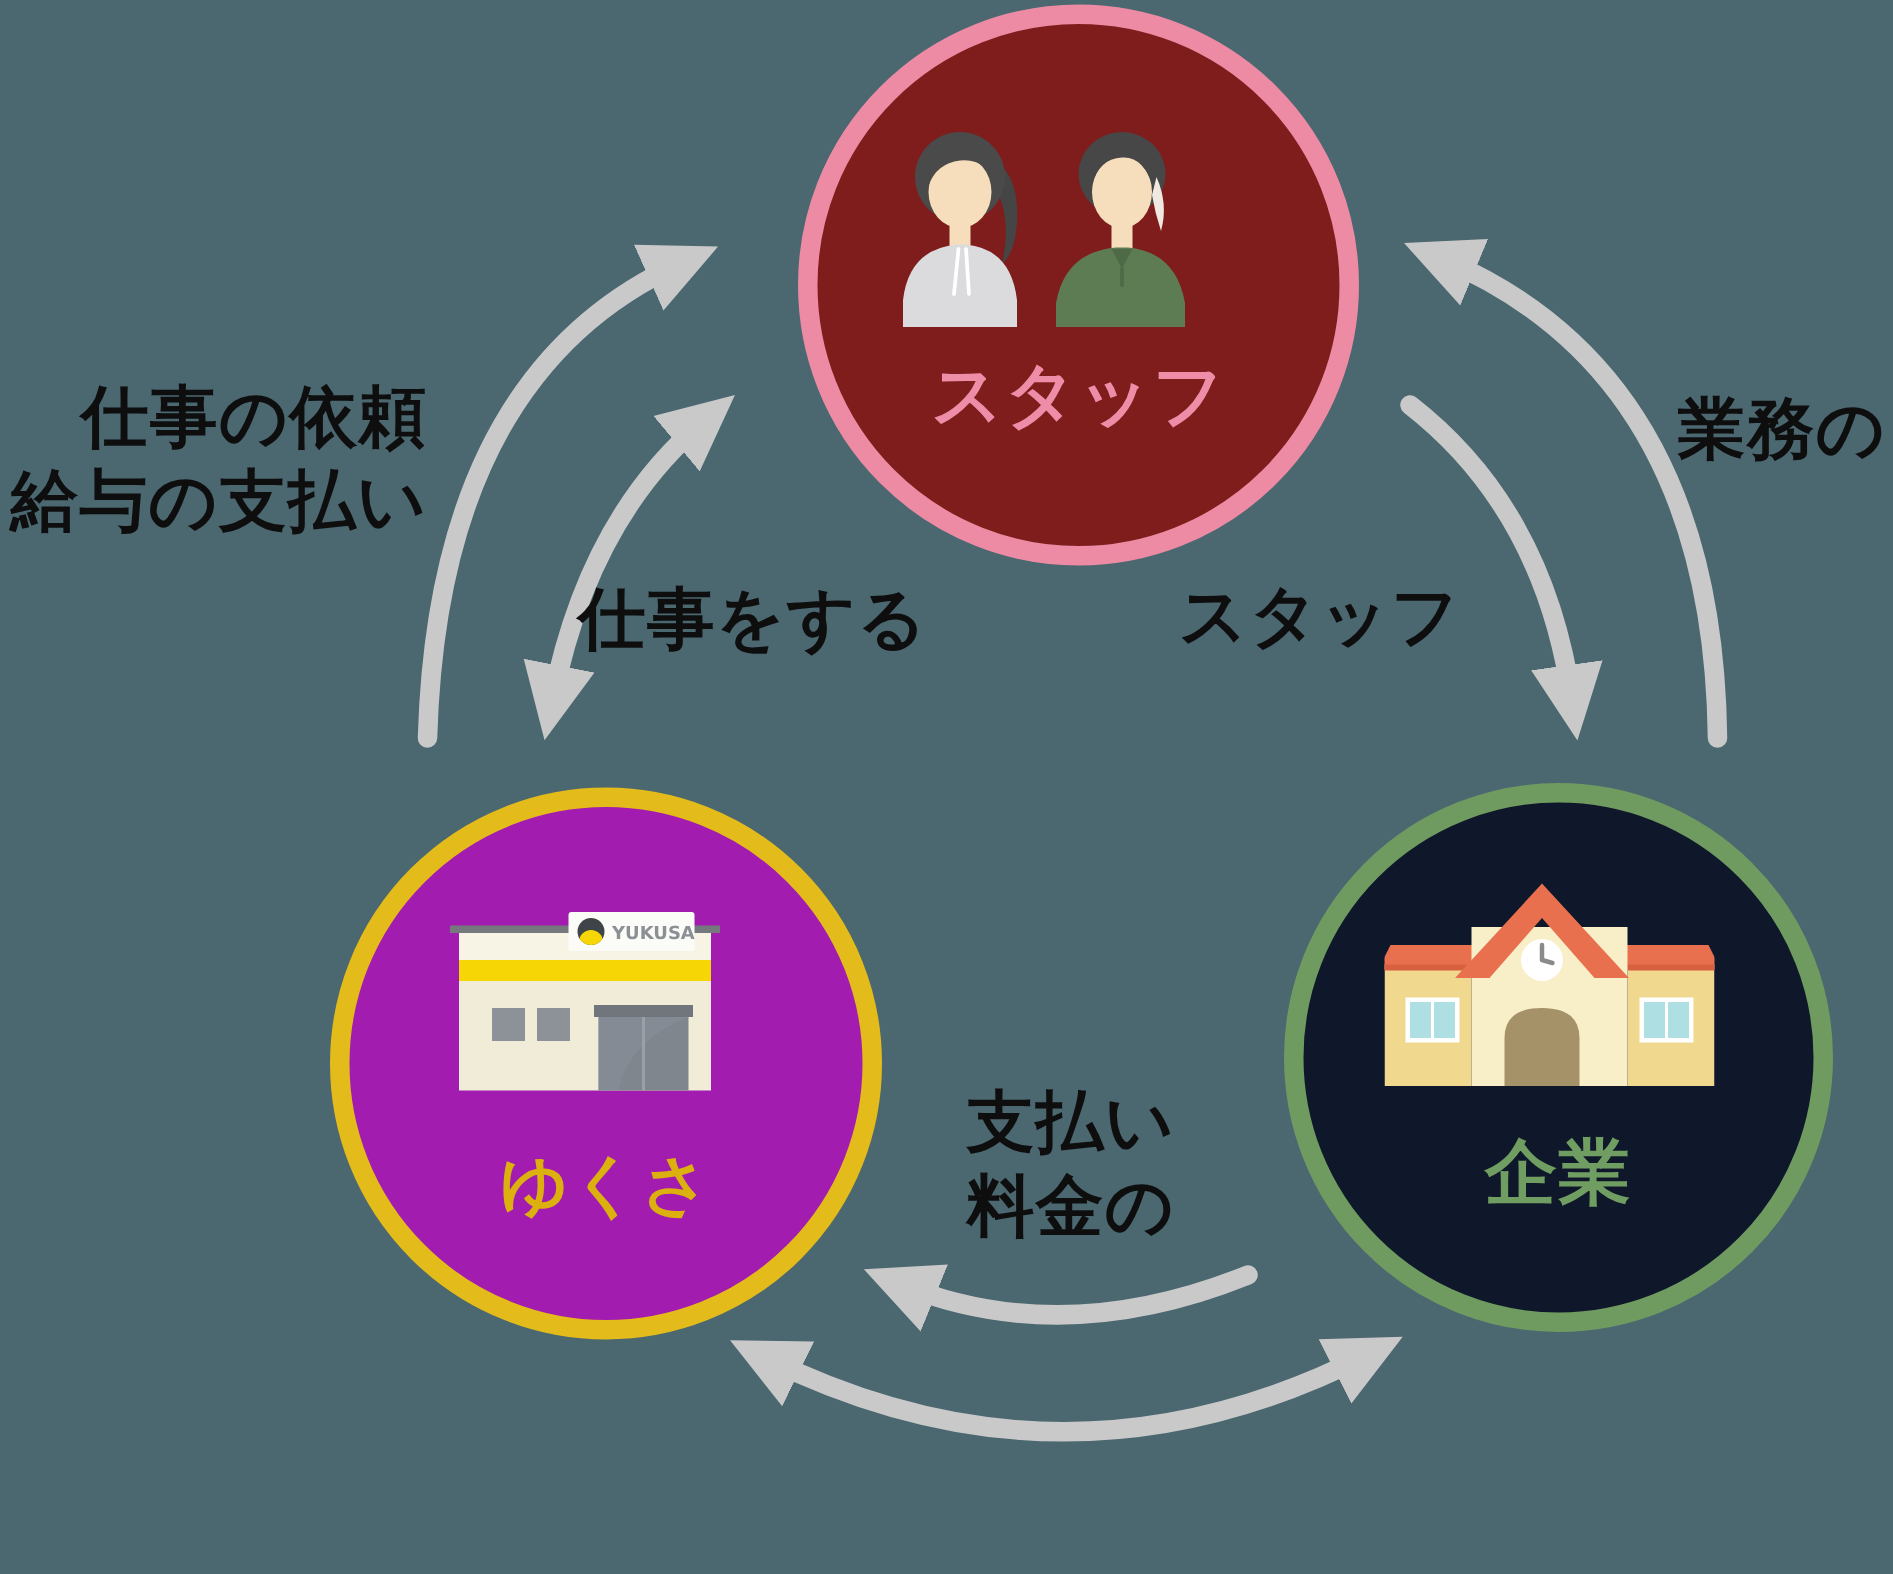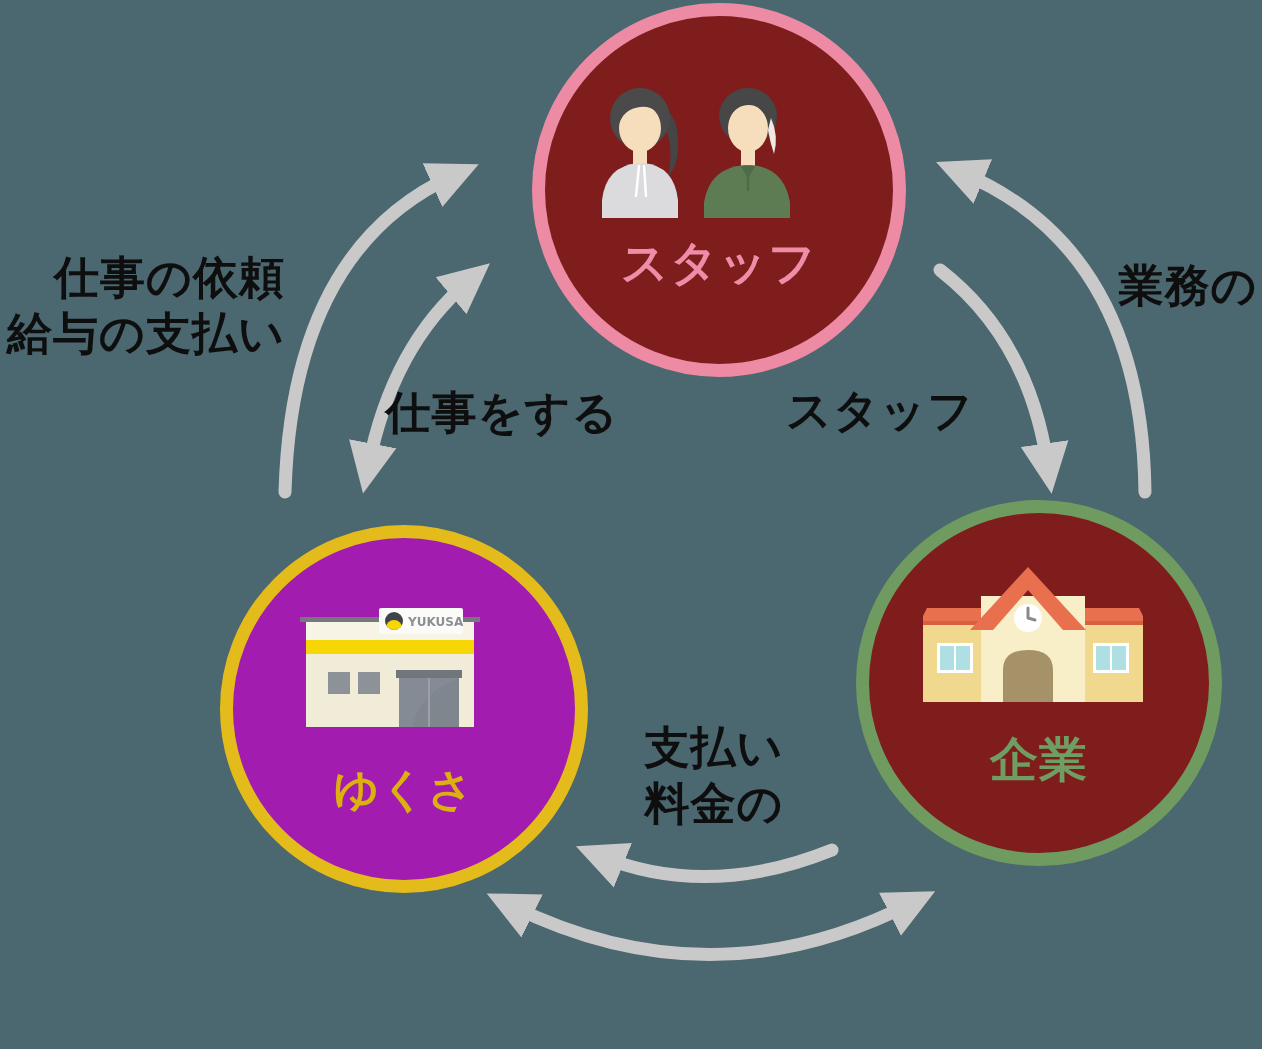--- a/index.html
+++ b/index.html
@@ -21,21 +21,21 @@
   .edge-label{
     position:absolute;transform:translateX(-50%);
     color:#0e0e0e;font-weight:900;font-size:45px;line-height:1.25;
     text-align:right;white-space:nowrap;letter-spacing:1px;
   }
   .edge-label span{display:block;}
   #node-staff{left:532px;top:3px;width:374px;height:374px;border-color:#ec8ba3;background:#7f1d1d;}
   #node-staff .node-label{top:216px;font-size:47px;color:#ee8da7;}
   #node-yukusa{left:220px;top:525px;width:368px;height:368px;border-color:#e3bb1b;background:#a21caf;}
   #node-yukusa .node-label{top:222px;font-size:45px;color:#dcb00f;text-align:center;}
-  #node-company{left:856px;top:500px;width:366px;height:366px;border-color:#6f9b60;background:#7f1d1d;}
+  #node-company{left:856px;top:522px;width:366px;height:366px;border-color:#6f9b60;background:#0f172a;}
   #node-company .node-label{top:215px;font-size:48px;color:#709d61;}
   #label-request{left:146px;top:250px;}
   #label-employment{left:502px;top:385px;}
   #label-work{left:880px;top:383px;}
   #label-instruction{left:1188px;top:258px;}
   #label-fee{left:714px;top:720px;}
   #label-dispatch{left:710px;top:994px;}
 </style>
 </head>
 <body>

